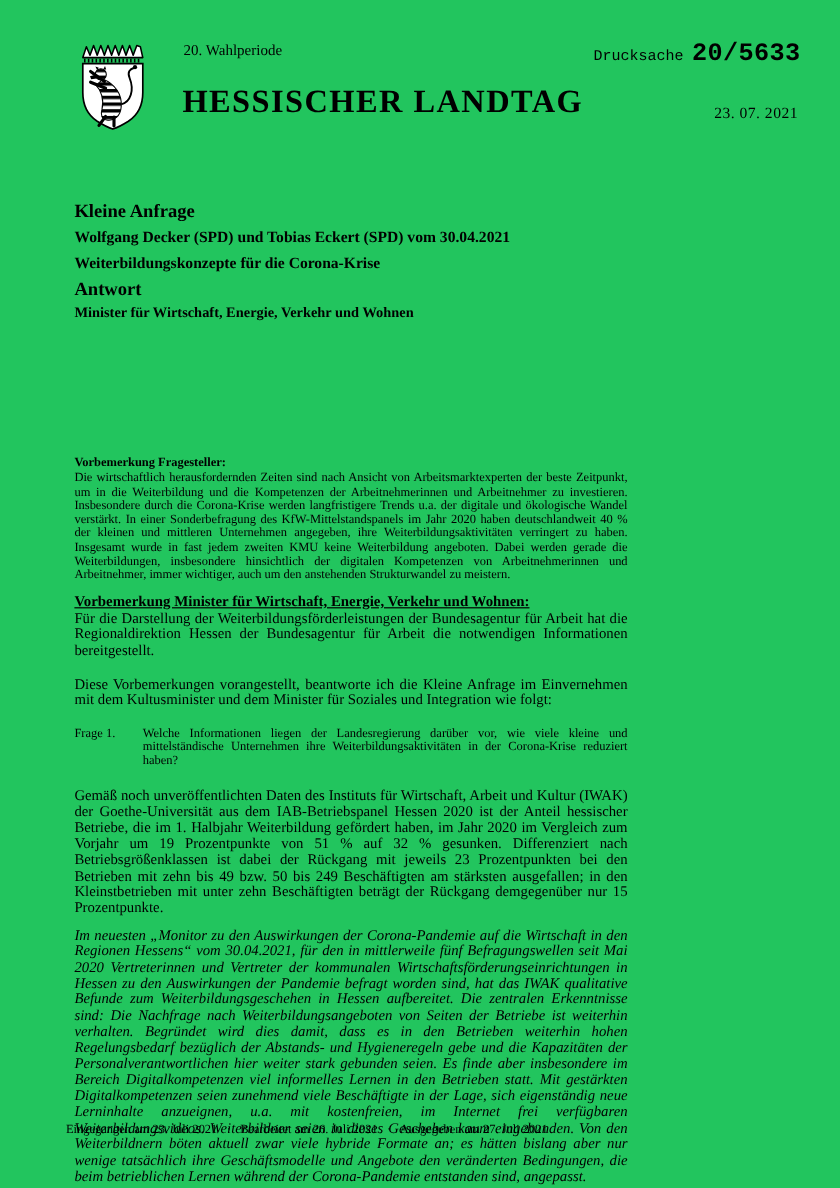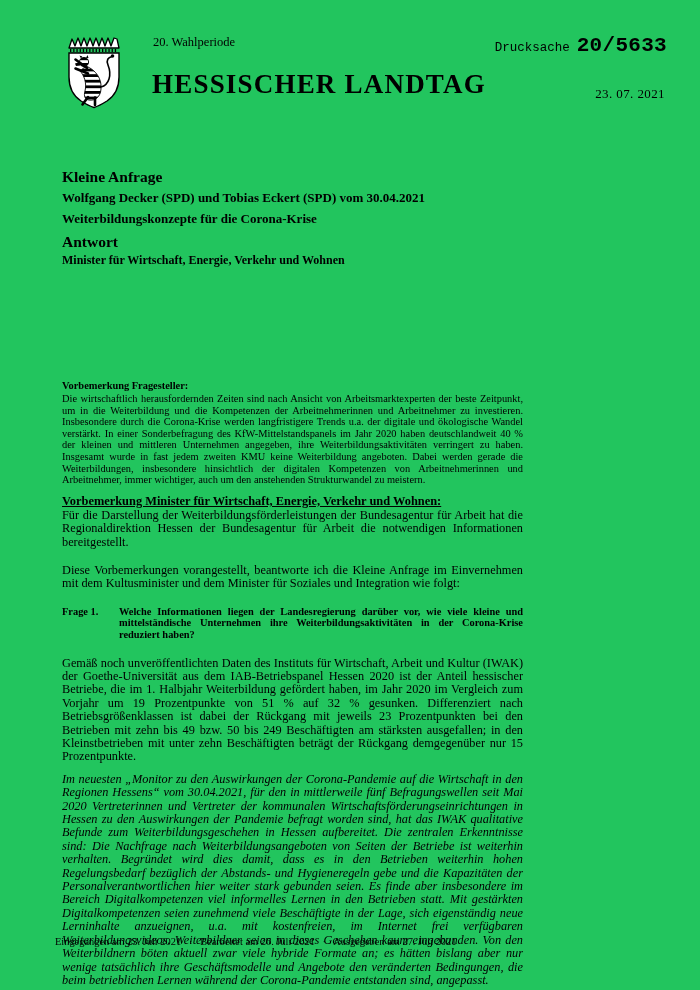--- a/index.html
+++ b/index.html
@@ -42,21 +42,21 @@
   
   .bodycol { position: absolute; left: 62px; top: 336px; width: 461px; margin-top: 44px; }
   .h-sm { font-size: 10.4px; font-weight: bold; line-height: 12px; margin: 0 0 1px 0; }
   .p-sm { font-size: 10.4px; line-height: 11.6px; margin: 0; text-align: justify; }
   .h-n  { font-size: 12.4px; font-weight: bold; line-height: 14px; margin: 0 0 1px 0; text-decoration: underline; }
   .p-n  { font-size: 12.3px; line-height: 13.4px; margin: 0; text-align: justify; }
   .sp   { margin-top: 8px; }
   .mt15 { margin-top: 15px; }
   .mt16 { margin-top: 16px; }
   .mt9  { margin-top: 9px; font-style: italic; }
-  .frage { display: flex; margin-top: 15px; font-weight: bold; }
+  .frage { display: flex; margin-top: 15px; }
   .frage-label { flex: none; width: 57px; font-size: 10.4px; line-height: 11.6px; }
   .frage-text  { font-size: 10.4px; line-height: 11.6px; text-align: justify; }
 
   
   .footer { position: absolute; left: 55px; top: 936px; }
   .footer div { font-size: 10.4px; line-height: 12px; white-space: pre; }
   .footer .f2 { margin-top: 9px; }
 </style>
 </head>
 <body>

